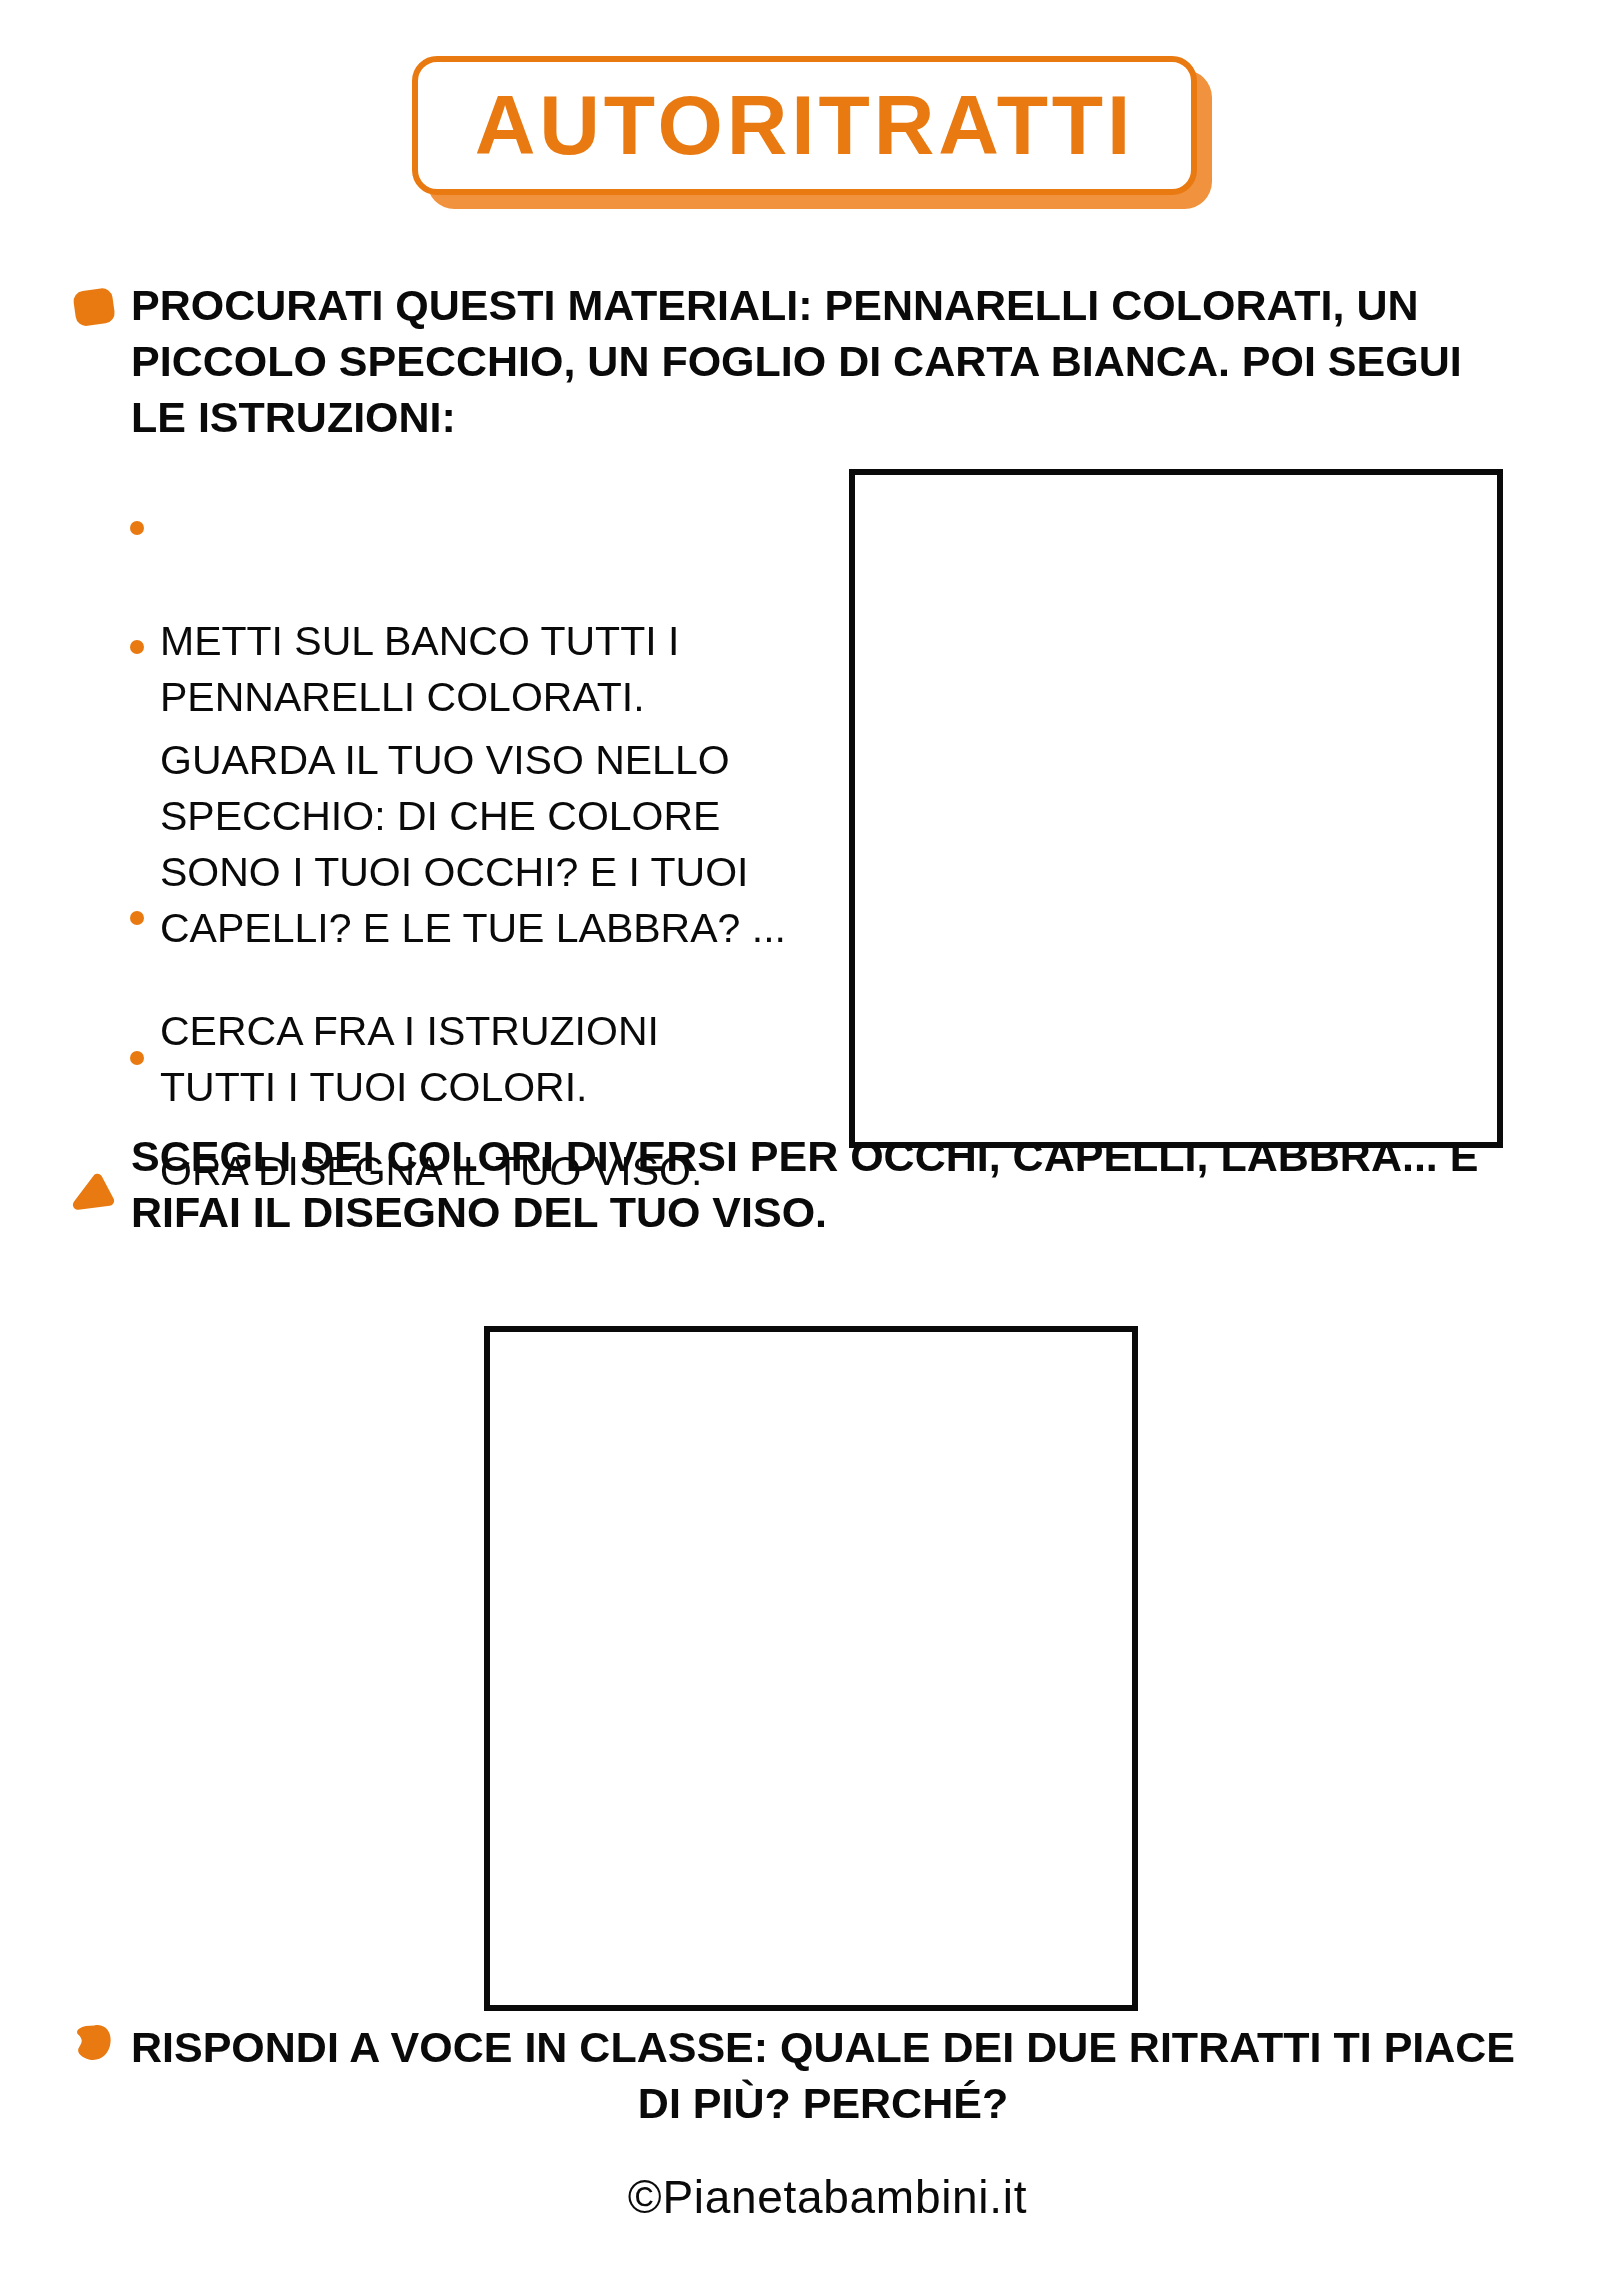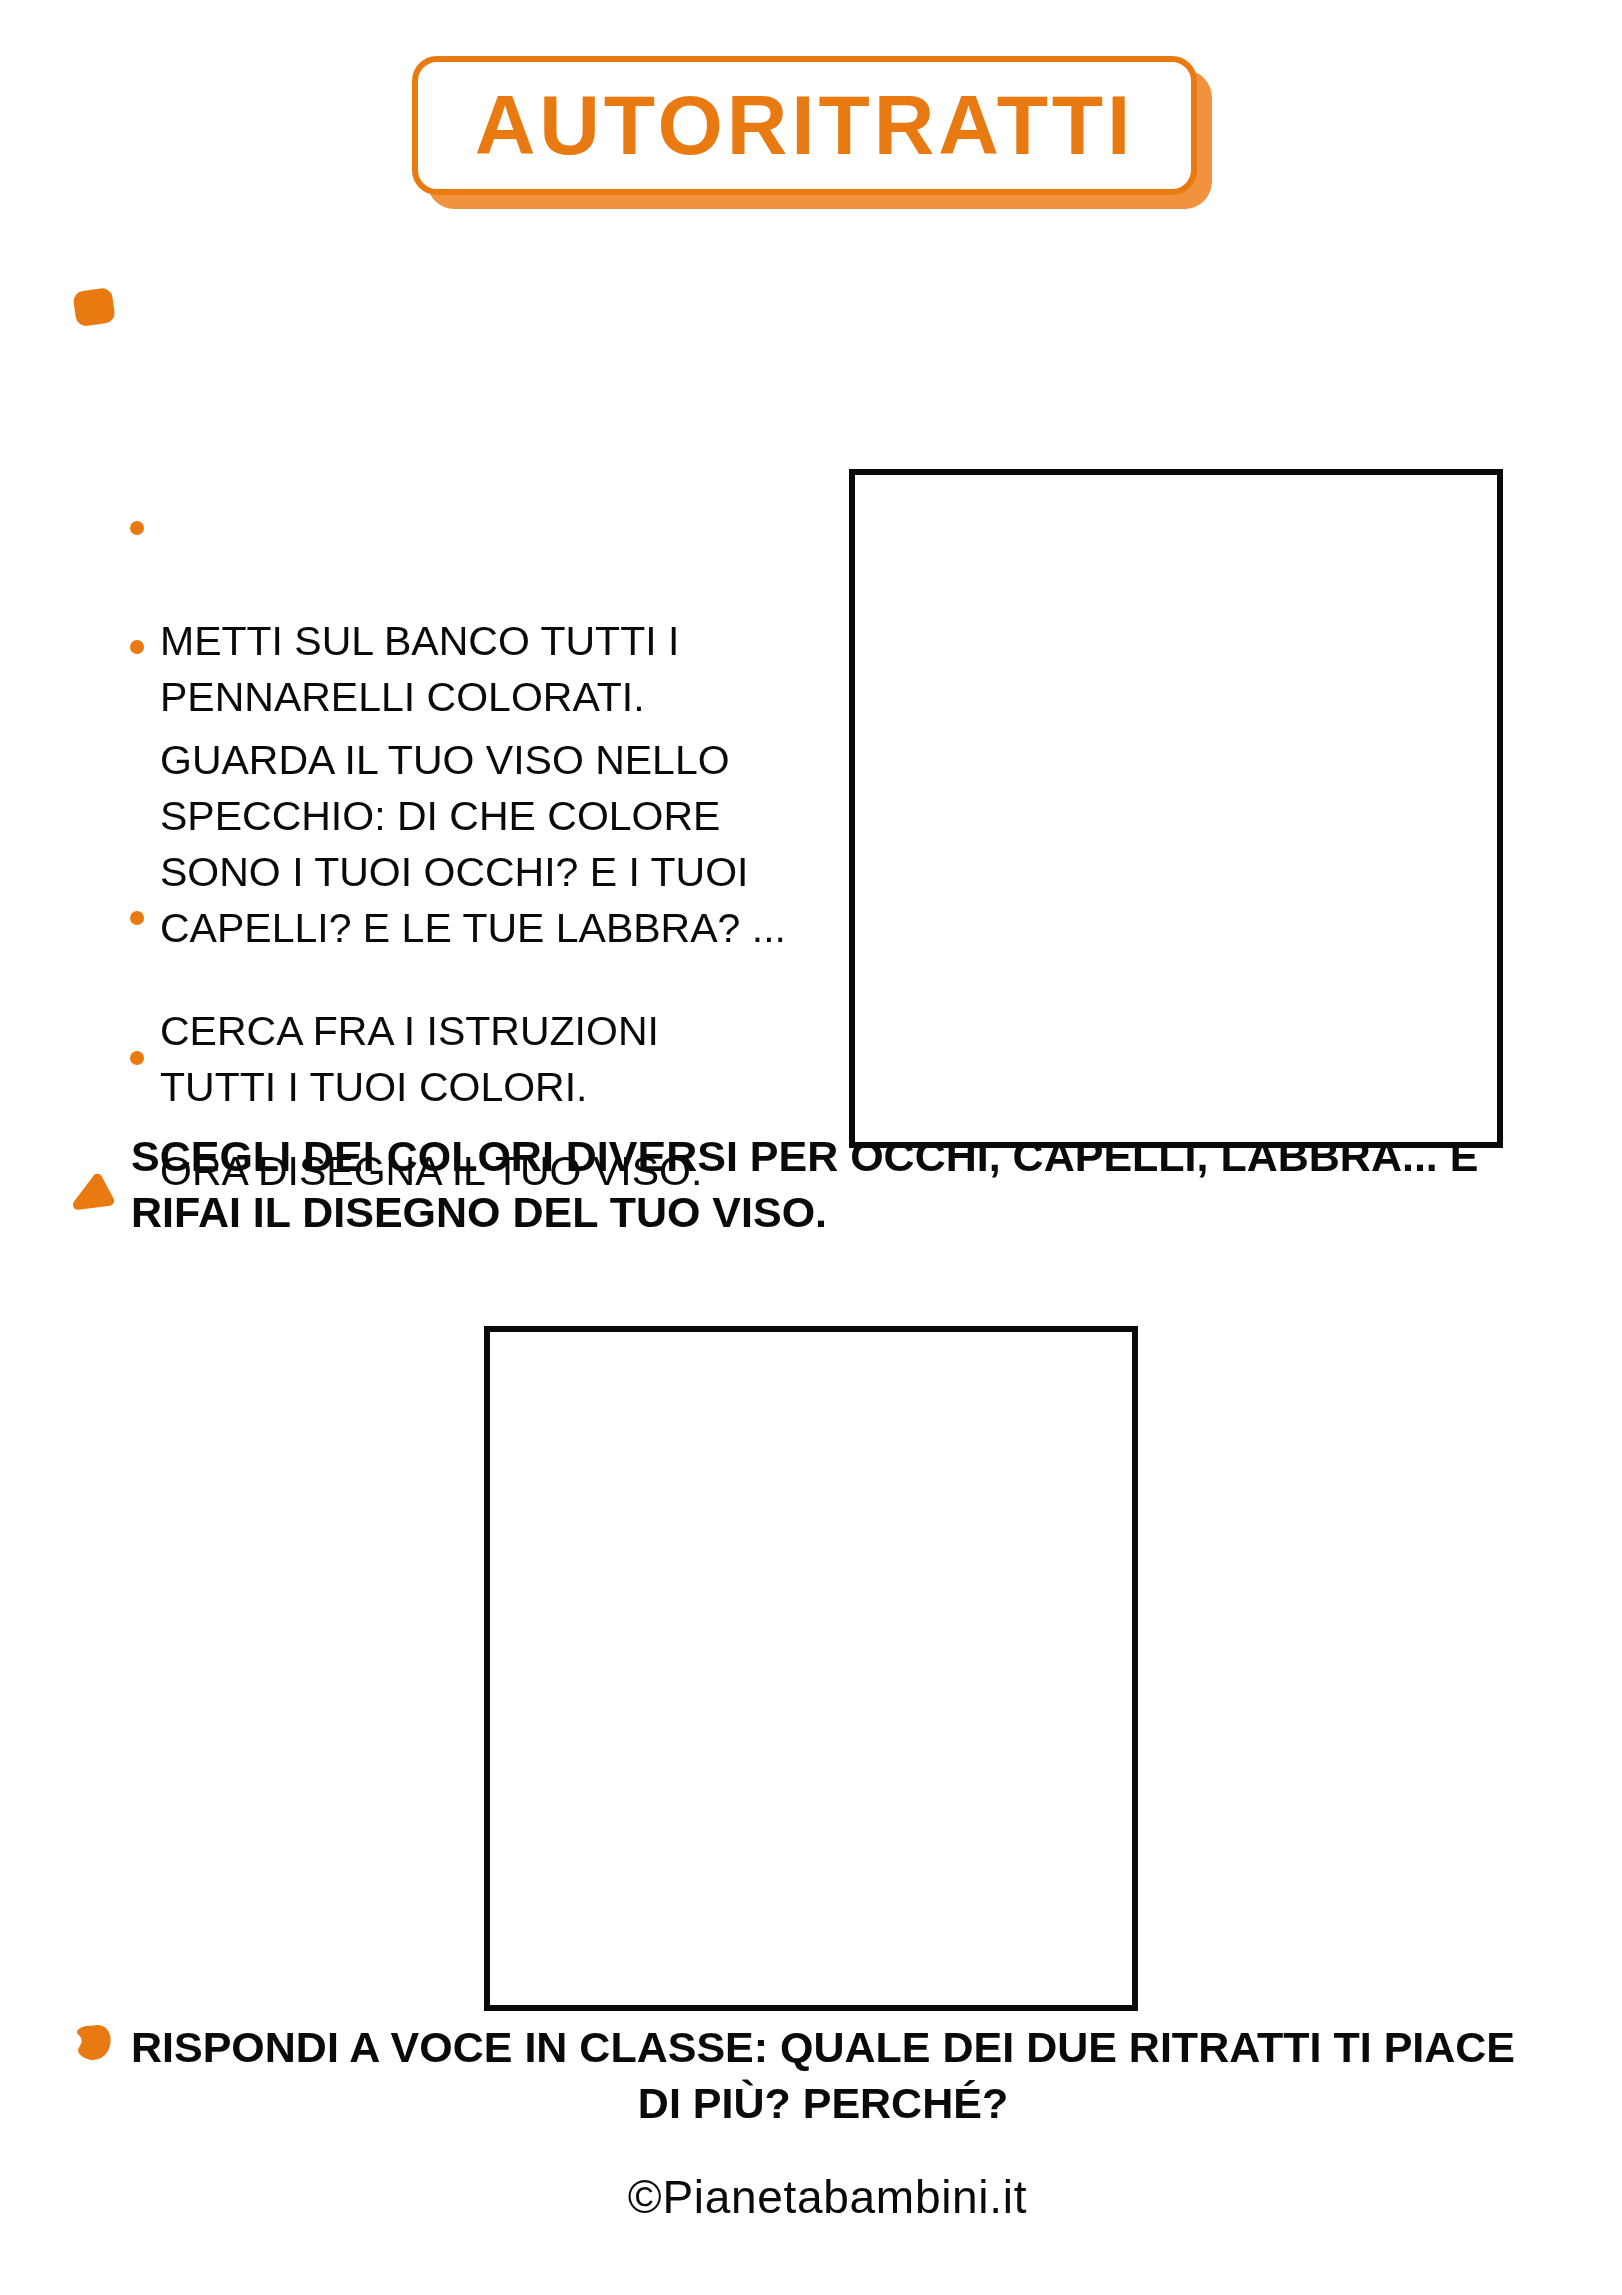--- a/index.html
+++ b/index.html
@@ -105,20 +105,23 @@
 <div class="page">
 
   <div class="abs title-shadow"></div>
   <div class="abs title-box">
     <span class="title-text">AUTORITRATTI</span>
   </div>
 
   <svg class="abs icon-1" width="50" height="47" viewBox="0 0 38 36">
     <rect x="4" y="5" width="30" height="27" rx="8" ry="8" transform="rotate(-8 19 18)" fill="#e97a12"></rect>
   </svg>
+  <div class="abs heading heading-1">PROCURATI QUESTI MATERIALI: PENNARELLI COLORATI, UN
+PICCOLO SPECCHIO, UN FOGLIO DI CARTA BIANCA. POI SEGUI
+LE ISTRUZIONI:</div>
 
   <div class="bullet-item bullet-1">
     <span class="dot"></span>
     <span>METTI SUL BANCO TUTTI I
 PENNARELLI COLORATI.</span>
   </div>
   <div class="bullet-item bullet-2">
     <span class="dot"></span>
     <span>GUARDA IL TUO VISO NELLO
 SPECCHIO: DI CHE COLORE

